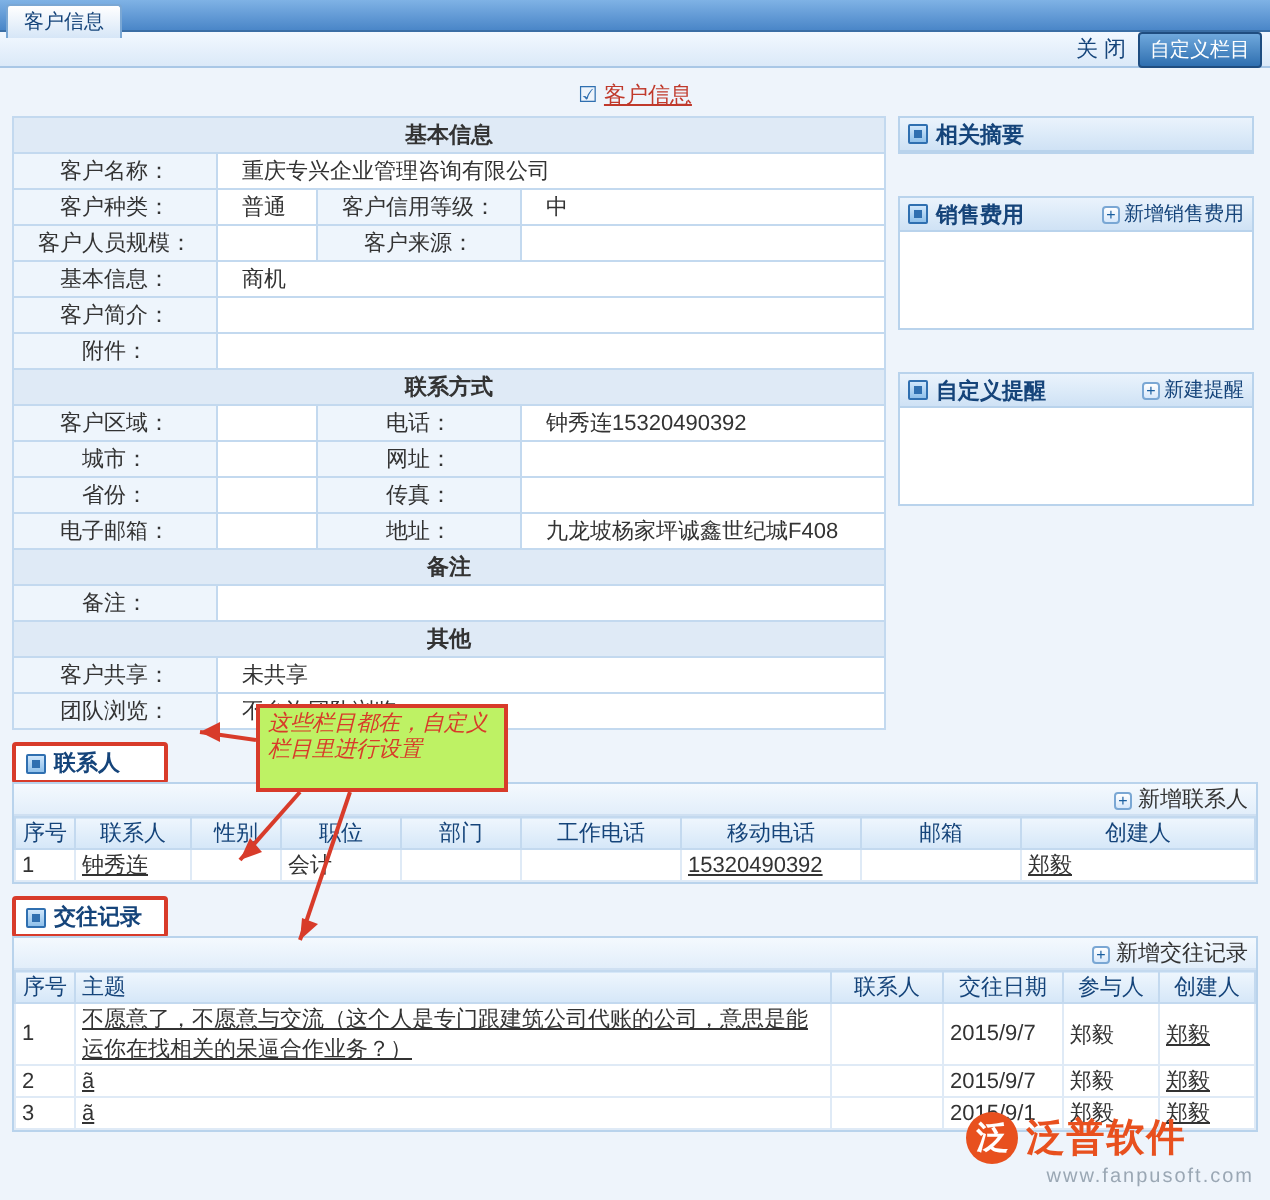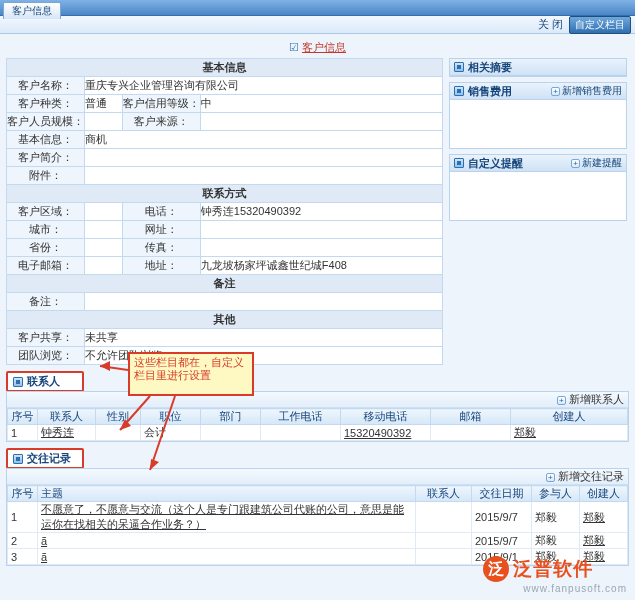--- a/index.html
+++ b/index.html
@@ -49,32 +49,32 @@
   .panel-head .chk { color:#2f6fb0; }
   .panel-head .ul { text-decoration: underline; }
   .cols { display:flex; gap:6px; align-items:flex-start; }
   .left-col { width: 437px; }
   .right-col { width: 178px; }
 
   
   table.grid { width:100%; border-collapse:collapse; background:#fff; }
   table.grid td {
     border:1px solid #c3d9ef;
-    height:16px; padding:1px 0; font-size:11px; color:#333;
+    height:16px; padding:1px 12px; font-size:11px; color:#333;
   }
   td.sec {
     background:#dfeaf6; text-align:center; font-weight:bold; color:#1a4f84;
   }
   td.lbl {
     background:#eef5fc; text-align:center; color:#333; width:68px; white-space:nowrap;
   }
   td.val { background:#fff; }
 
   
-  .rpanel { background:#fff; border:1px solid #b9d3ec; margin-bottom:5px; }
+  .rpanel { background:#fff; border:1px solid #b9d3ec; margin-bottom:21px; }
   .rpanel .rhead {
     height:17px; background:linear-gradient(to bottom,#eaf3fc,#cfe2f5);
     border-bottom:1px solid #b9d3ec; display:flex; align-items:center;
     padding:0 4px; gap:4px;
   }
   .rpanel .rhead .ttl { color:#15447a; font-weight:bold; font-size:11px; }
   .rpanel .rbody { padding:3px 6px; }
   .rpanel .rrow { font-size:11px; color:#333; line-height:15px; }
   .rpanel .rbody.empty { height:48px; }
   .rhead .addlink {
@@ -117,22 +117,22 @@
   }
   table.list td {
     border:1px solid #dfeaf6; font-size:11px; height:16px; padding:0 3px;
     color:#333; background:#fff;
   }
   .lnk { color:#1a5fa0; text-decoration:underline; cursor:pointer; }
 
   
   .anno-box {
     position:absolute; left:128px; top:352px; width:126px; height:44px;
-    border:2px solid #d83b2a; background:#fef9c3; color:#d83b2a;
-    font-size:11px; line-height:13px; padding:2px 4px; z-index:30;
+    border:2px solid #d83b2a; background:#bef264; color:#d83b2a;
+    font-size:11px; line-height:13px; padding:2px 4px; z-index:30;font-style:italic;
   }
   svg.anno { position:absolute; left:0; top:0; width:635px; height:600px; z-index:25; pointer-events:none; }
 
   
   .wm {
     position:absolute; right:8px; bottom:6px; text-align:center; z-index:5;
   }
   .wm .wm-main { display:flex; align-items:center; gap:4px; }
   .wm .circle {
     width:26px; height:26px; border-radius:50%;

